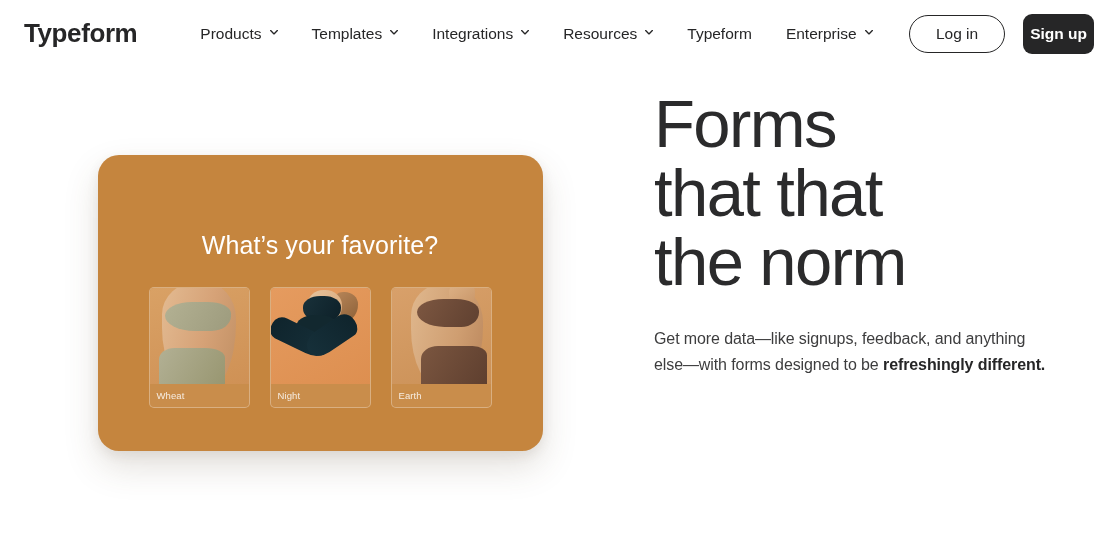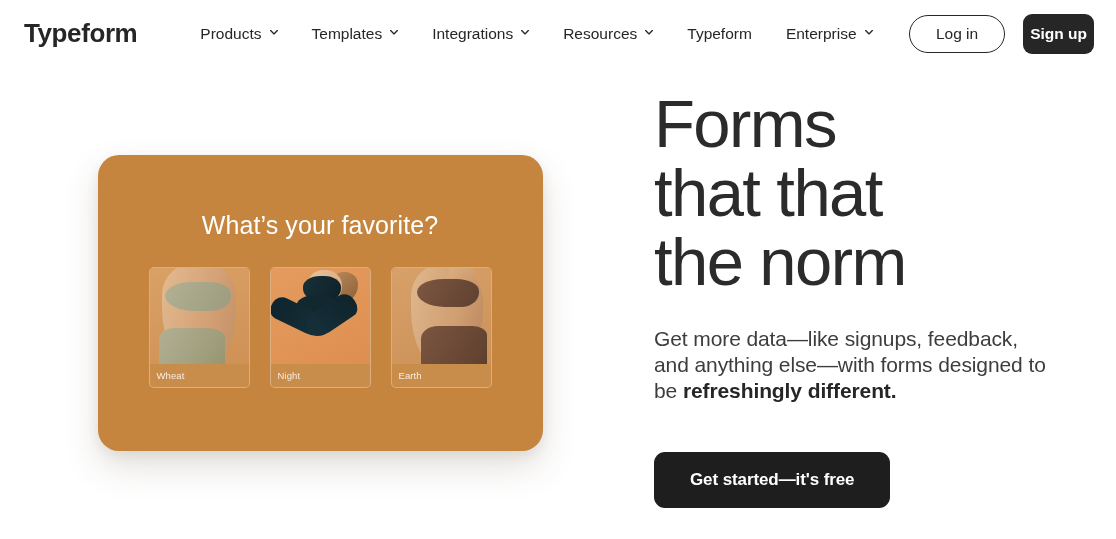--- a/index.html
+++ b/index.html
@@ -119,21 +119,21 @@
   .form-card {
     width: 445px;
     height: 296px;
     background: #c5853e;
     border-radius: 21px;
     box-shadow: 0 16px 34px rgba(90, 70, 45, 0.17),
                 0 4px 12px rgba(90, 70, 45, 0.09);
     display: flex;
     flex-direction: column;
     align-items: center;
-    padding-top: 56px;
+    padding-top: 76px;
   }
 
   .form-question {
     font-size: 25px;
     font-weight: 400;
     color: #ffffff;
     letter-spacing: 0.1px;
     margin-bottom: 27px;
     white-space: nowrap;
   }
@@ -262,21 +262,21 @@
     line-height: 69px;
     font-weight: 400;
     letter-spacing: -1.6px;
     color: #2b2b2c;
     margin-bottom: 15px;
   }
   .headline span { display: block; }
 
   .subhead {
     margin-top: 30px;
-    font-size: 21px;
+    font-size: 16px;
     line-height: 26px;
     font-weight: 400;
     color: #3d3d3e;
     max-width: 392px;
     letter-spacing: -0.1px;
   }
   .subhead b { font-weight: 700; color: #262627; }
 
   .btn-cta {
     margin-top: 48px;
@@ -412,17 +412,16 @@
   <div class="hero-right">
 
     <h1 class="headline">
       <span>Forms</span>
       <span>that that</span>
       <span>the norm</span>
     </h1>
 
     <p class="subhead"><span>Get more data—like signups, feedback, and anything else—with forms designed to be </span><b>refreshingly different.</b></p>
 
-    <button class="btn-cta">Get started—it's free</button>
 
   </div>
 
 </main>
 
 </body></html>

